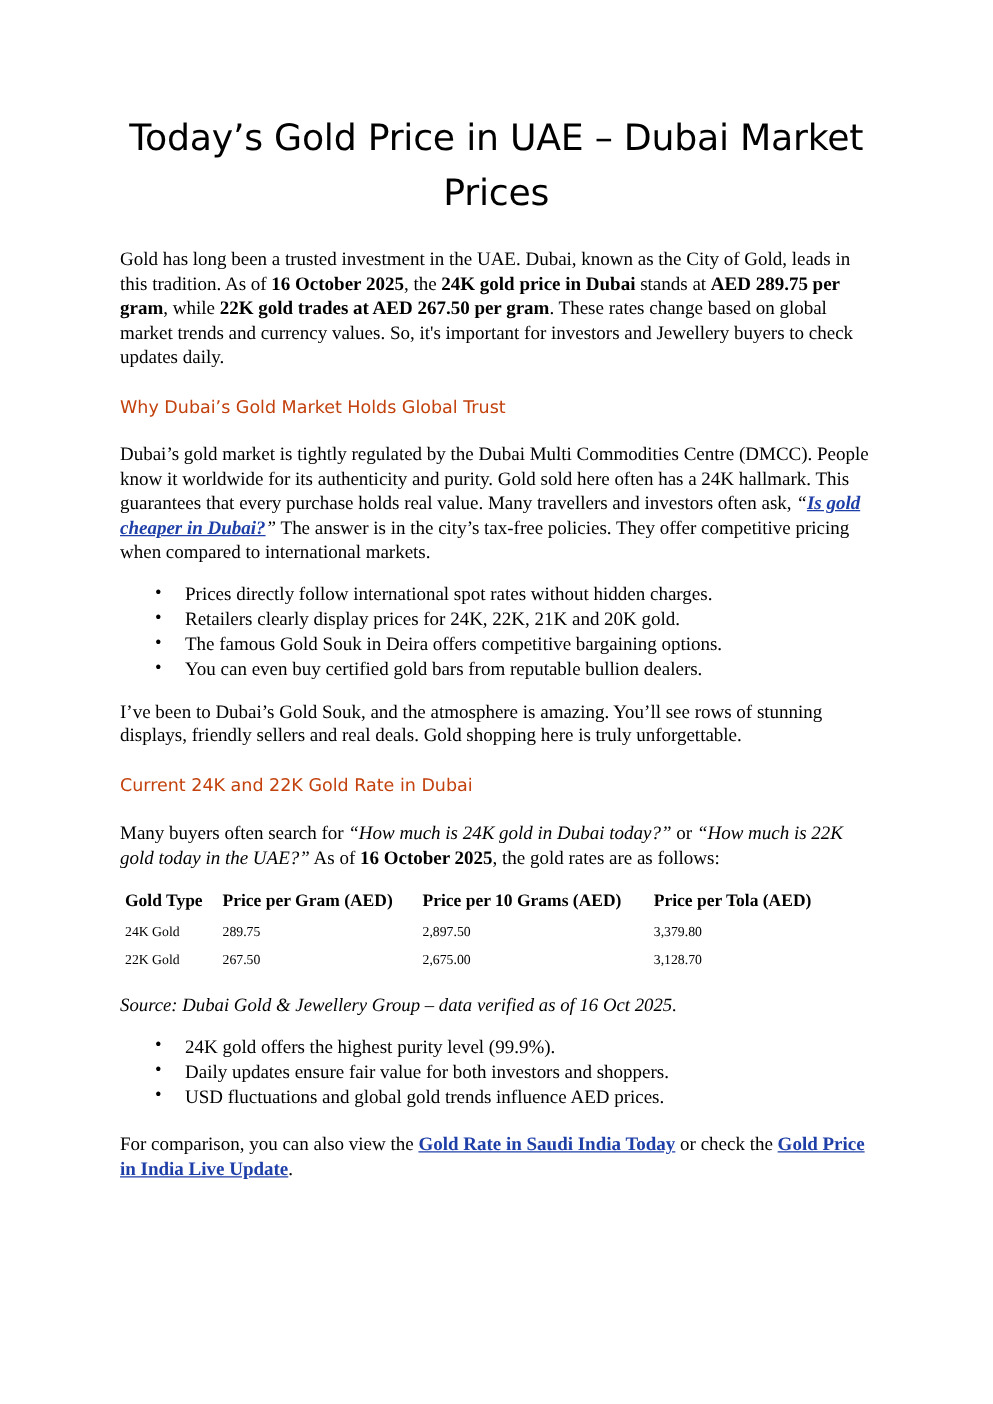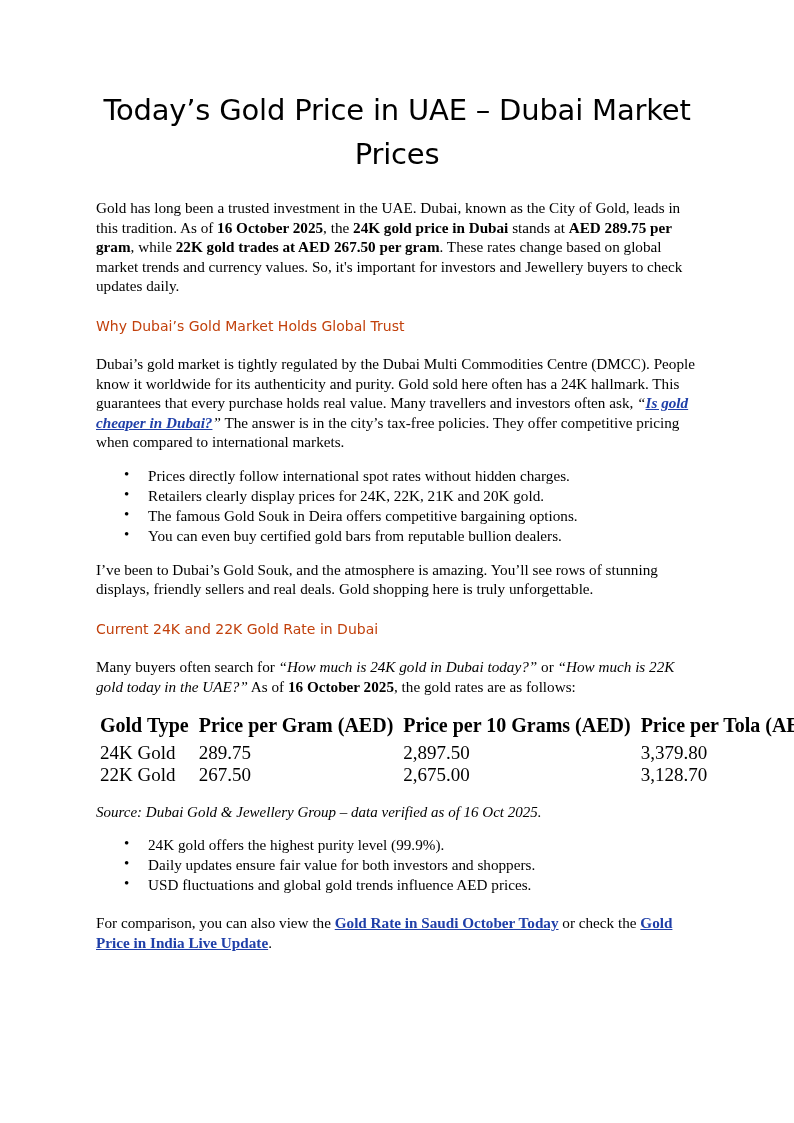--- a/index.html
+++ b/index.html
@@ -78,28 +78,28 @@
     left: -24px;
     top: -1px;
     font-size: 15px;
   }
   table.rates {
     border-collapse: collapse;
     margin: 18px 0 6px 0;
     width: 100%;
   }
   table.rates th {
-    font-size: 20px;
+    font-size: 14px;
     font-weight: bold;
     text-align: left;
     padding: 0 6px 5px 4px;
     white-space: nowrap;
   }
   table.rates td {
-    font-size: 19px;
+    font-size: 11px;
     line-height: 22px;
     padding: 0 6px 0 4px;
     white-space: nowrap;
   }
   table.rates col.c1 { width: 78px; }
   table.rates col.c2 { width: 160px; }
   table.rates col.c3 { width: 185px; }
   p.source-note {
     font-size: 15px;
     font-style: italic;
@@ -169,15 +169,15 @@
   </table>
 
   <p class="source-note">Source: Dubai Gold &amp; Jewellery Group – data verified as of 16 Oct 2025.</p>
 
   <ul class="bullets">
     <li>24K gold offers the highest purity level (99.9%).</li>
     <li>Daily updates ensure fair value for both investors and shoppers.</li>
     <li>USD fluctuations and global gold trends influence AED prices.</li>
   </ul>
 
-  <p class="closing"><span>For comparison, you can also view the </span><a class="inline-link" href="#">Gold Rate in Saudi October Today</a><span> or check the </span><a class="inline-link" href="#">Gold Price in India Live Update</a><span>.</span></p>
+  <p class="closing"><span>For comparison, you can also view the </span><a class="inline-link" href="#">Gold Rate in Saudi India Today</a><span> or check the </span><a class="inline-link" href="#">Gold Price in India Live Update</a><span>.</span></p>
 
 </div>
 
 </body></html>

